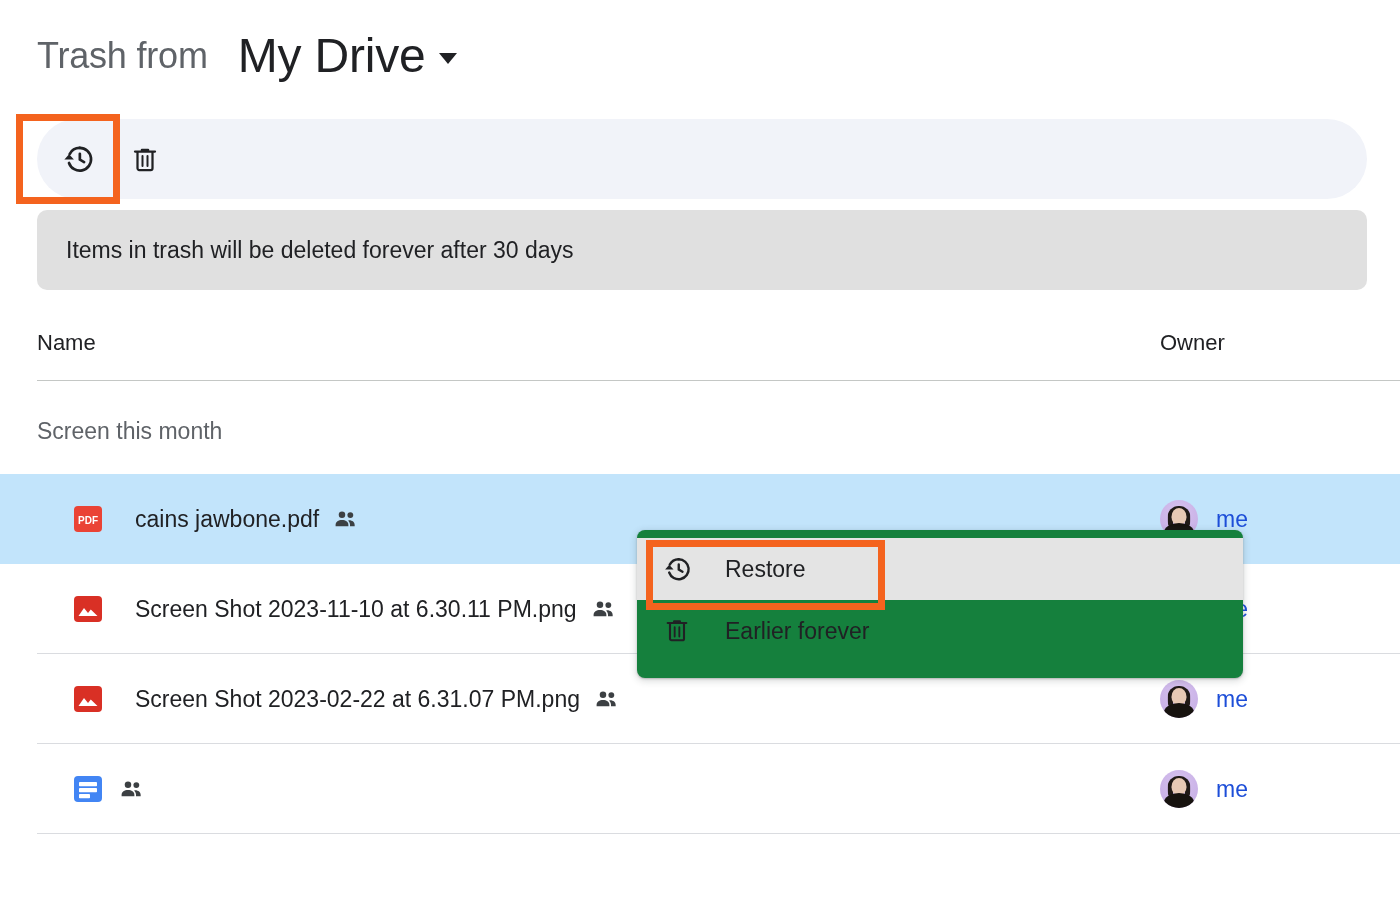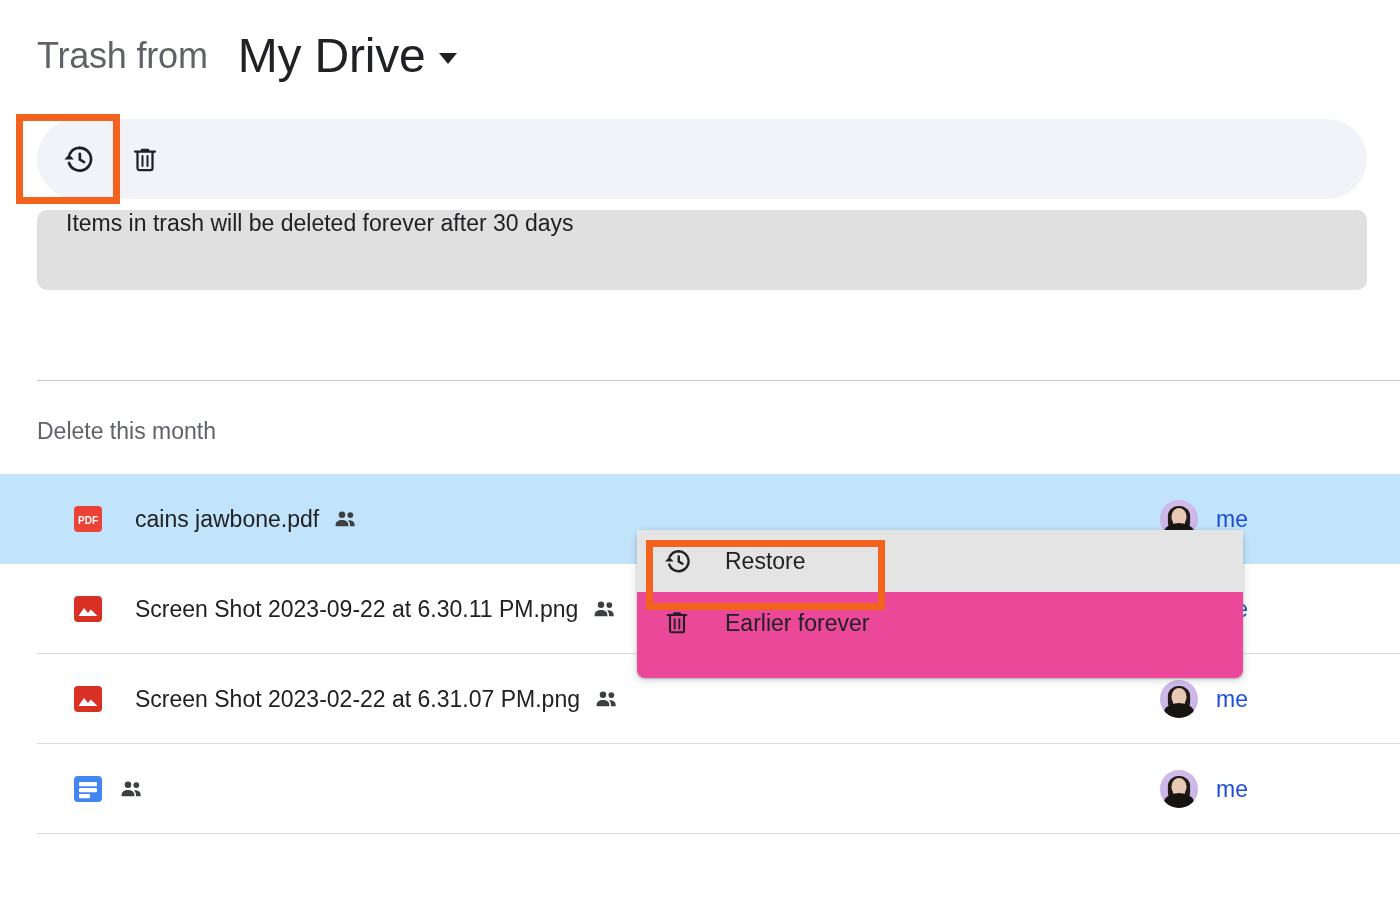--- a/index.html
+++ b/index.html
@@ -58,21 +58,21 @@
   }
   #annot-restore-toolbar { left: 16px; top: 114px; width: 104px; height: 90px; background: rgba(255,255,255,0); }
   #annot-restore-menu   { left: 646px; top: 540px; width: 239px; height: 70px; }
 
   
   .banner {
     position: absolute; left: 37px; top: 210px;
     width: 1330px; height: 80px;
     background: #e0e0e0;
     border-radius: 10px;
-    display: flex; align-items: flex-start;
+    display: flex; align-items: center;
   }
   .banner-text {
     margin-left: 29px;
     font-size: 23px; color: #202124; font-weight: 400;
   }
 
   
   .col-head {
     position: absolute; left: 37px; top: 330px;
     width: 1330px; height: 52px;
@@ -139,25 +139,25 @@
     transform: translateX(-50%);
     width: 30px; height: 19px; border-radius: 50% 50% 0 0;
     background: #17130f;
   }
   .owner-name { margin-left: 18px; font-size: 23px; color: #1d4ed8; }
 
   
   .ctx-menu {
     position: absolute; left: 637px; top: 530px;
     width: 606px; height: 148px;
-    background: #ec4899;
+    background: #15803d;
     border-radius: 8px;
     box-shadow: 0 2px 6px 2px rgba(60,64,67,.15), 0 1px 2px rgba(60,64,67,.3);
     z-index: 30;
-    padding-top: 0;
+    padding-top: 8px;
   }
   .ctx-item {
     height: 62px; display: flex; align-items: center;
     cursor: pointer;
   }
   .ctx-item.hovered { background: #e4e4e4; }
   .ctx-icon { margin-left: 26px; width: 30px; height: 30px; flex:0 0 30px; }
   .ctx-label { margin-left: 32px; font-size: 23px; color: #202124; }
 </style>
 </head>
@@ -191,23 +191,27 @@
           <path d="M10 9.6v8M14 9.6v8" stroke="#202124" stroke-width="1.6" stroke-linecap="round"></path>
         </svg>
       </span>
     </button>
   </div>
 
   <div class="banner">
     <span class="banner-text">Items in trash will be deleted forever after 30 days</span>
   </div>
 
+  <div class="col-head">
+    <span class="name">Name</span>
+    <span class="owner">Owner</span>
+  </div>
   <div class="head-rule"></div>
 
-  <div class="group-label">Delete this month</div>
+  <div class="group-label">Screen this month</div>
 
   <div class="rows">
 
     <div class="row selected">
       <span class="file-icon">
         <svg width="34" height="34" viewBox="0 0 34 34">
           <rect x="3" y="4" width="28" height="26" rx="4" fill="#ea4335"></rect>
           <text x="17" y="21.5" font-family="'Liberation Sans', sans-serif" font-size="10" font-weight="bold" fill="#ffffff" text-anchor="middle">PDF</text>
         </svg>
       </span>
@@ -231,21 +235,21 @@
       <span class="row-sep"></span>
     </div>
 
     <div class="row">
       <span class="file-icon">
         <svg width="34" height="34" viewBox="0 0 34 34">
           <rect x="3" y="4" width="28" height="26" rx="4" fill="#d93025"></rect>
           <path d="M7.5 24 13 16l4 5 2.8-3.4 6.7 6.4z" fill="#ffffff"></path>
         </svg>
       </span>
-      <span class="file-name">Screen Shot 2023-09-22 at 6.30.11 PM.png</span>
+      <span class="file-name">Screen Shot 2023-11-10 at 6.30.11 PM.png</span>
       <span class="shared-icon">
         <svg width="26" height="26" viewBox="0 0 24 24" fill="#3c4043">
           <circle cx="8.3" cy="8" r="3"></circle>
           <circle cx="16" cy="8.4" r="2.7"></circle>
           <path d="M2.4 17.6c0-3 2.6-4.6 5.9-4.6s5.9 1.6 5.9 4.6v1.1H2.4z"></path>
           <path d="M15 13.1c2.9.1 5 1.7 5 4.5v1.1h-4.3v-1.1c0-1.8-.7-3.2-1.8-4.2z"></path>
         </svg>
       </span>
       <span class="owner-cell">
         <span class="avatar">

